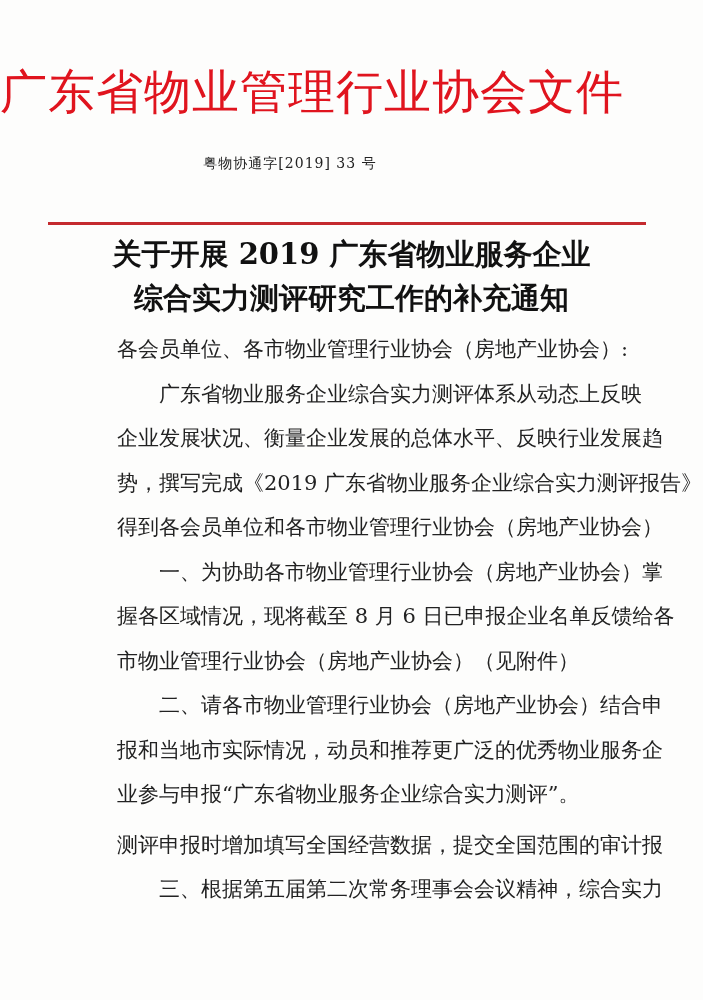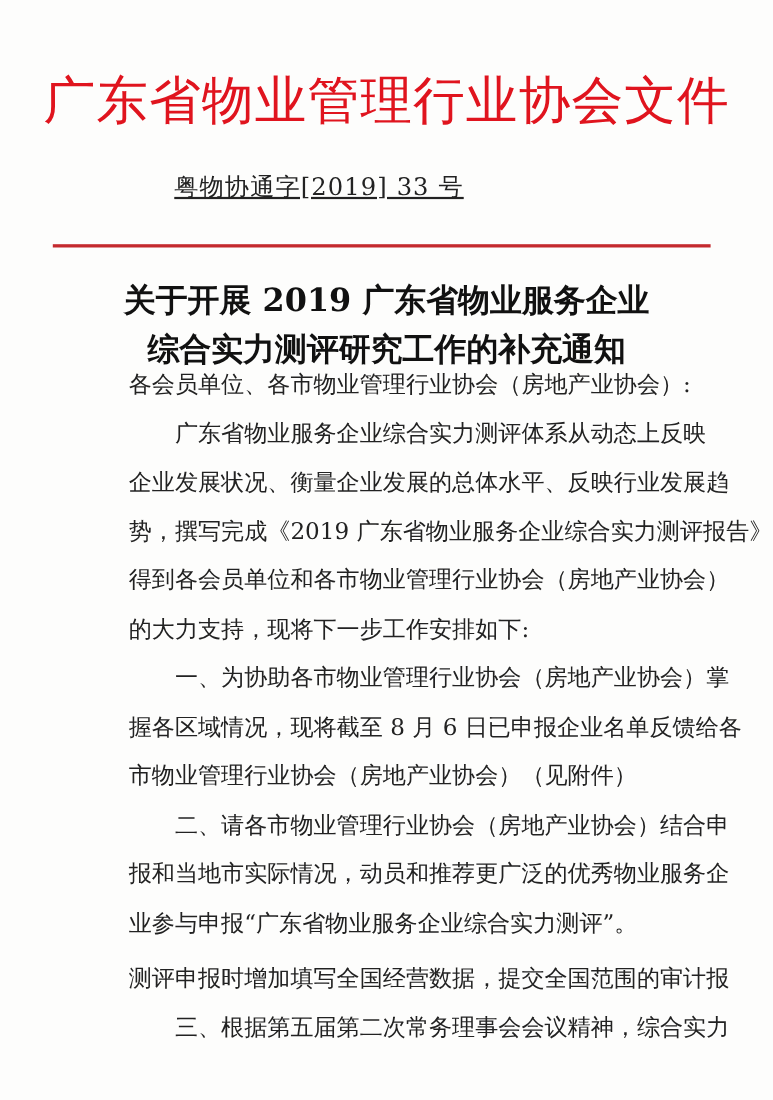--- a/index.html
+++ b/index.html
@@ -1,33 +1,33 @@
 <!DOCTYPE html>
 <html><head>
 <meta charset="utf-8">
 <style>
   html, body { margin: 0; padding: 0; }
   body {
     width: 703px; height: 1000px; background: #fdfdfc; position: relative; overflow: hidden;
     font-family: "DejaVu Serif", "Liberation Serif", serif; color: #1f1f1f;
   }
   .header-title {
-    position: absolute; left: 0; width: 703px; top: 62px; text-align: center;
+    position: absolute; left: 0; width: 703px; top: 62px; 
     color: #e0141e; font-family: "DejaVu Sans", sans-serif; font-size: 47px; letter-spacing: 1px;
     line-height: 60px;
   }
   .doc-number {
     position: absolute; left: 0; width: 580px; top: 155px; text-align: center;
-    font-size: 22px; color: #222; letter-spacing: 1px; text-decoration: underline;
+    font-size: 14px; color: #222; letter-spacing: 1px;
   }
   .red-rule {
     position: absolute; left: 48px; width: 598px; top: 222px; height: 3px; background: #c42a2e;
   }
   .doc-title {
-    position: absolute; left: 0; width: 703px; top: 251px; text-align: center;
+    position: absolute; left: 0; width: 703px; top: 232px; text-align: center;
     font-weight: bold; font-size: 29px; line-height: 44px; color: #111;
   }
   .body-text {
     position: absolute; left: 72px; width: 540px; top: 327px;
     font-size: 21px; line-height: 44.5px; color: #222;
   }
   .line { white-space: nowrap; text-align: justify; text-align-last: justify; margin-left: 45px; }
   .line.last { text-align-last: left; }
   .indent { padding-left: 42px; }
   .salutation { text-align-last: left; }
@@ -45,21 +45,20 @@
 </div>
 
 <div class="body-text">
   <div class="line salutation">各会员单位、各市物业管理行业协会（房地产业协会）:</div>
 
   <div>
     <div class="line indent">广东省物业服务企业综合实力测评体系从动态上反映</div>
     <div class="line">企业发展状况、衡量企业发展的总体水平、反映行业发展趋</div>
     <div class="line">势，撰写完成《2019 广东省物业服务企业综合实力测评报告》</div>
     <div class="line">得到各会员单位和各市物业管理行业协会（房地产业协会）</div>
-    <div class="line last">的大力支持，现将下一步工作安排如下:</div>
   </div>
 
   <div>
     <div class="line indent">一、为协助各市物业管理行业协会（房地产业协会）掌</div>
     <div class="line">握各区域情况，现将截至 8 月 6 日已申报企业名单反馈给各</div>
     <div class="line last">市物业管理行业协会（房地产业协会）（见附件）</div>
   </div>
 
   <div>
     <div class="line indent">二、请各市物业管理行业协会（房地产业协会）结合申</div>

